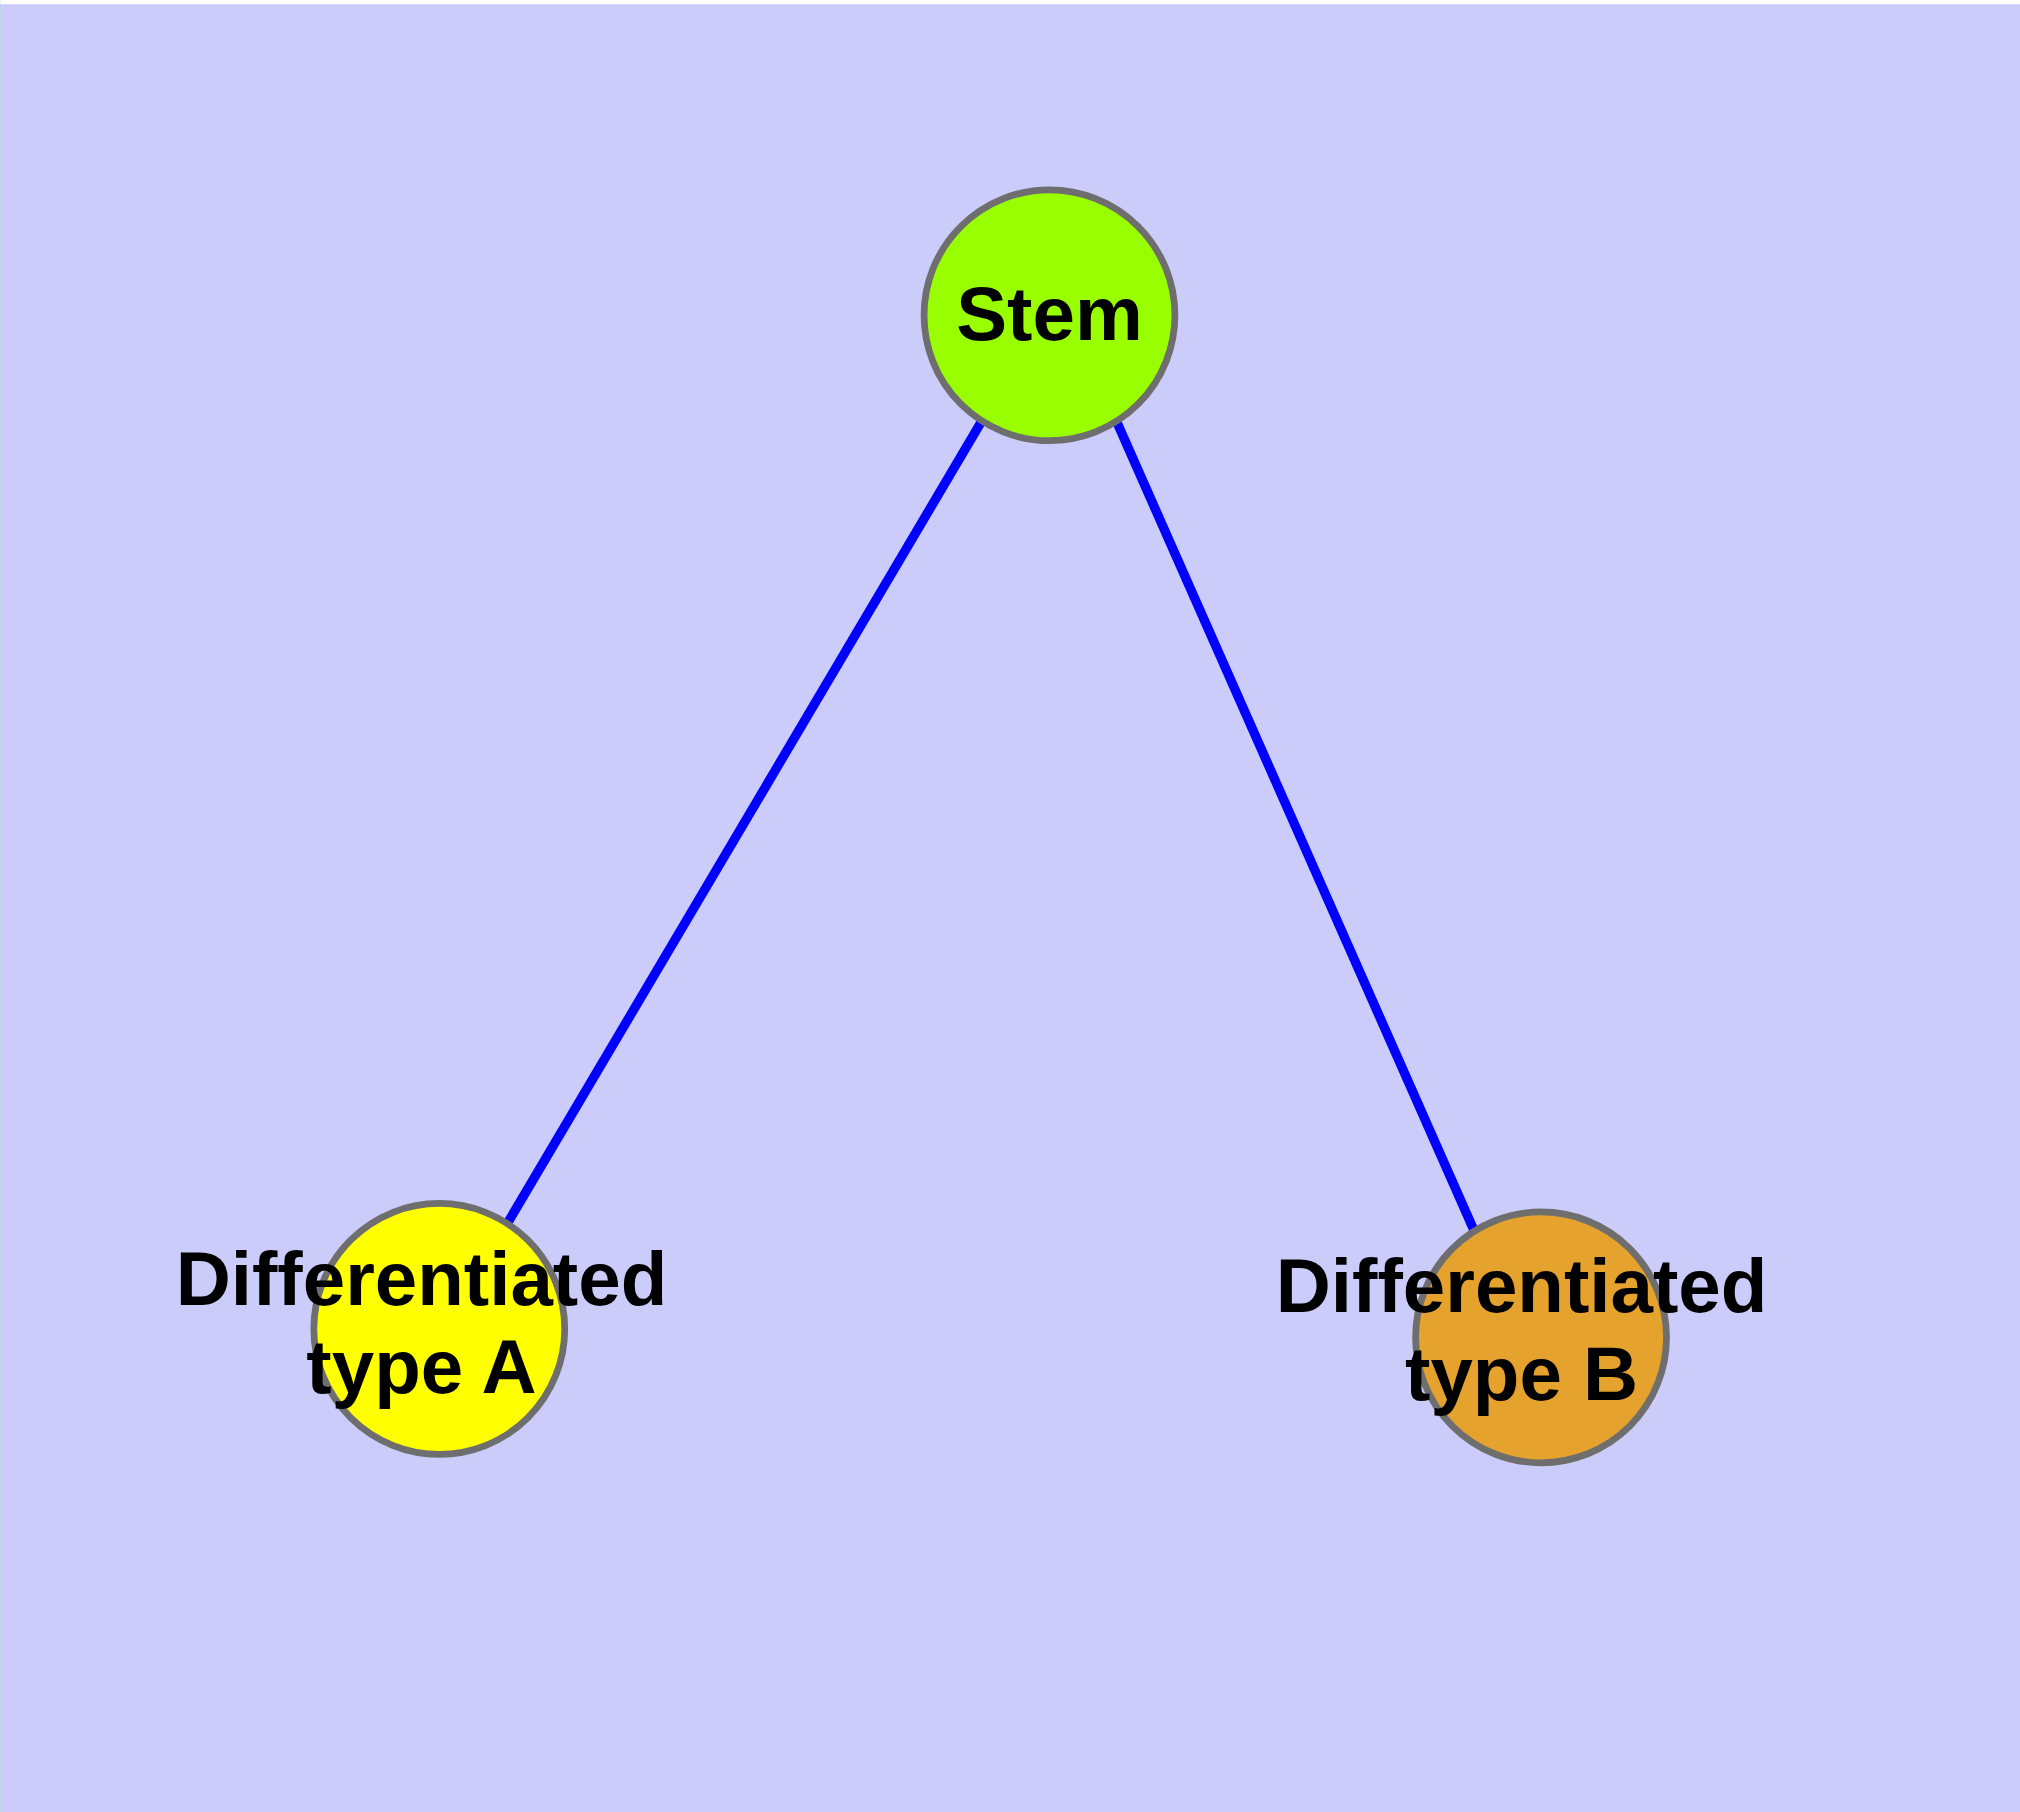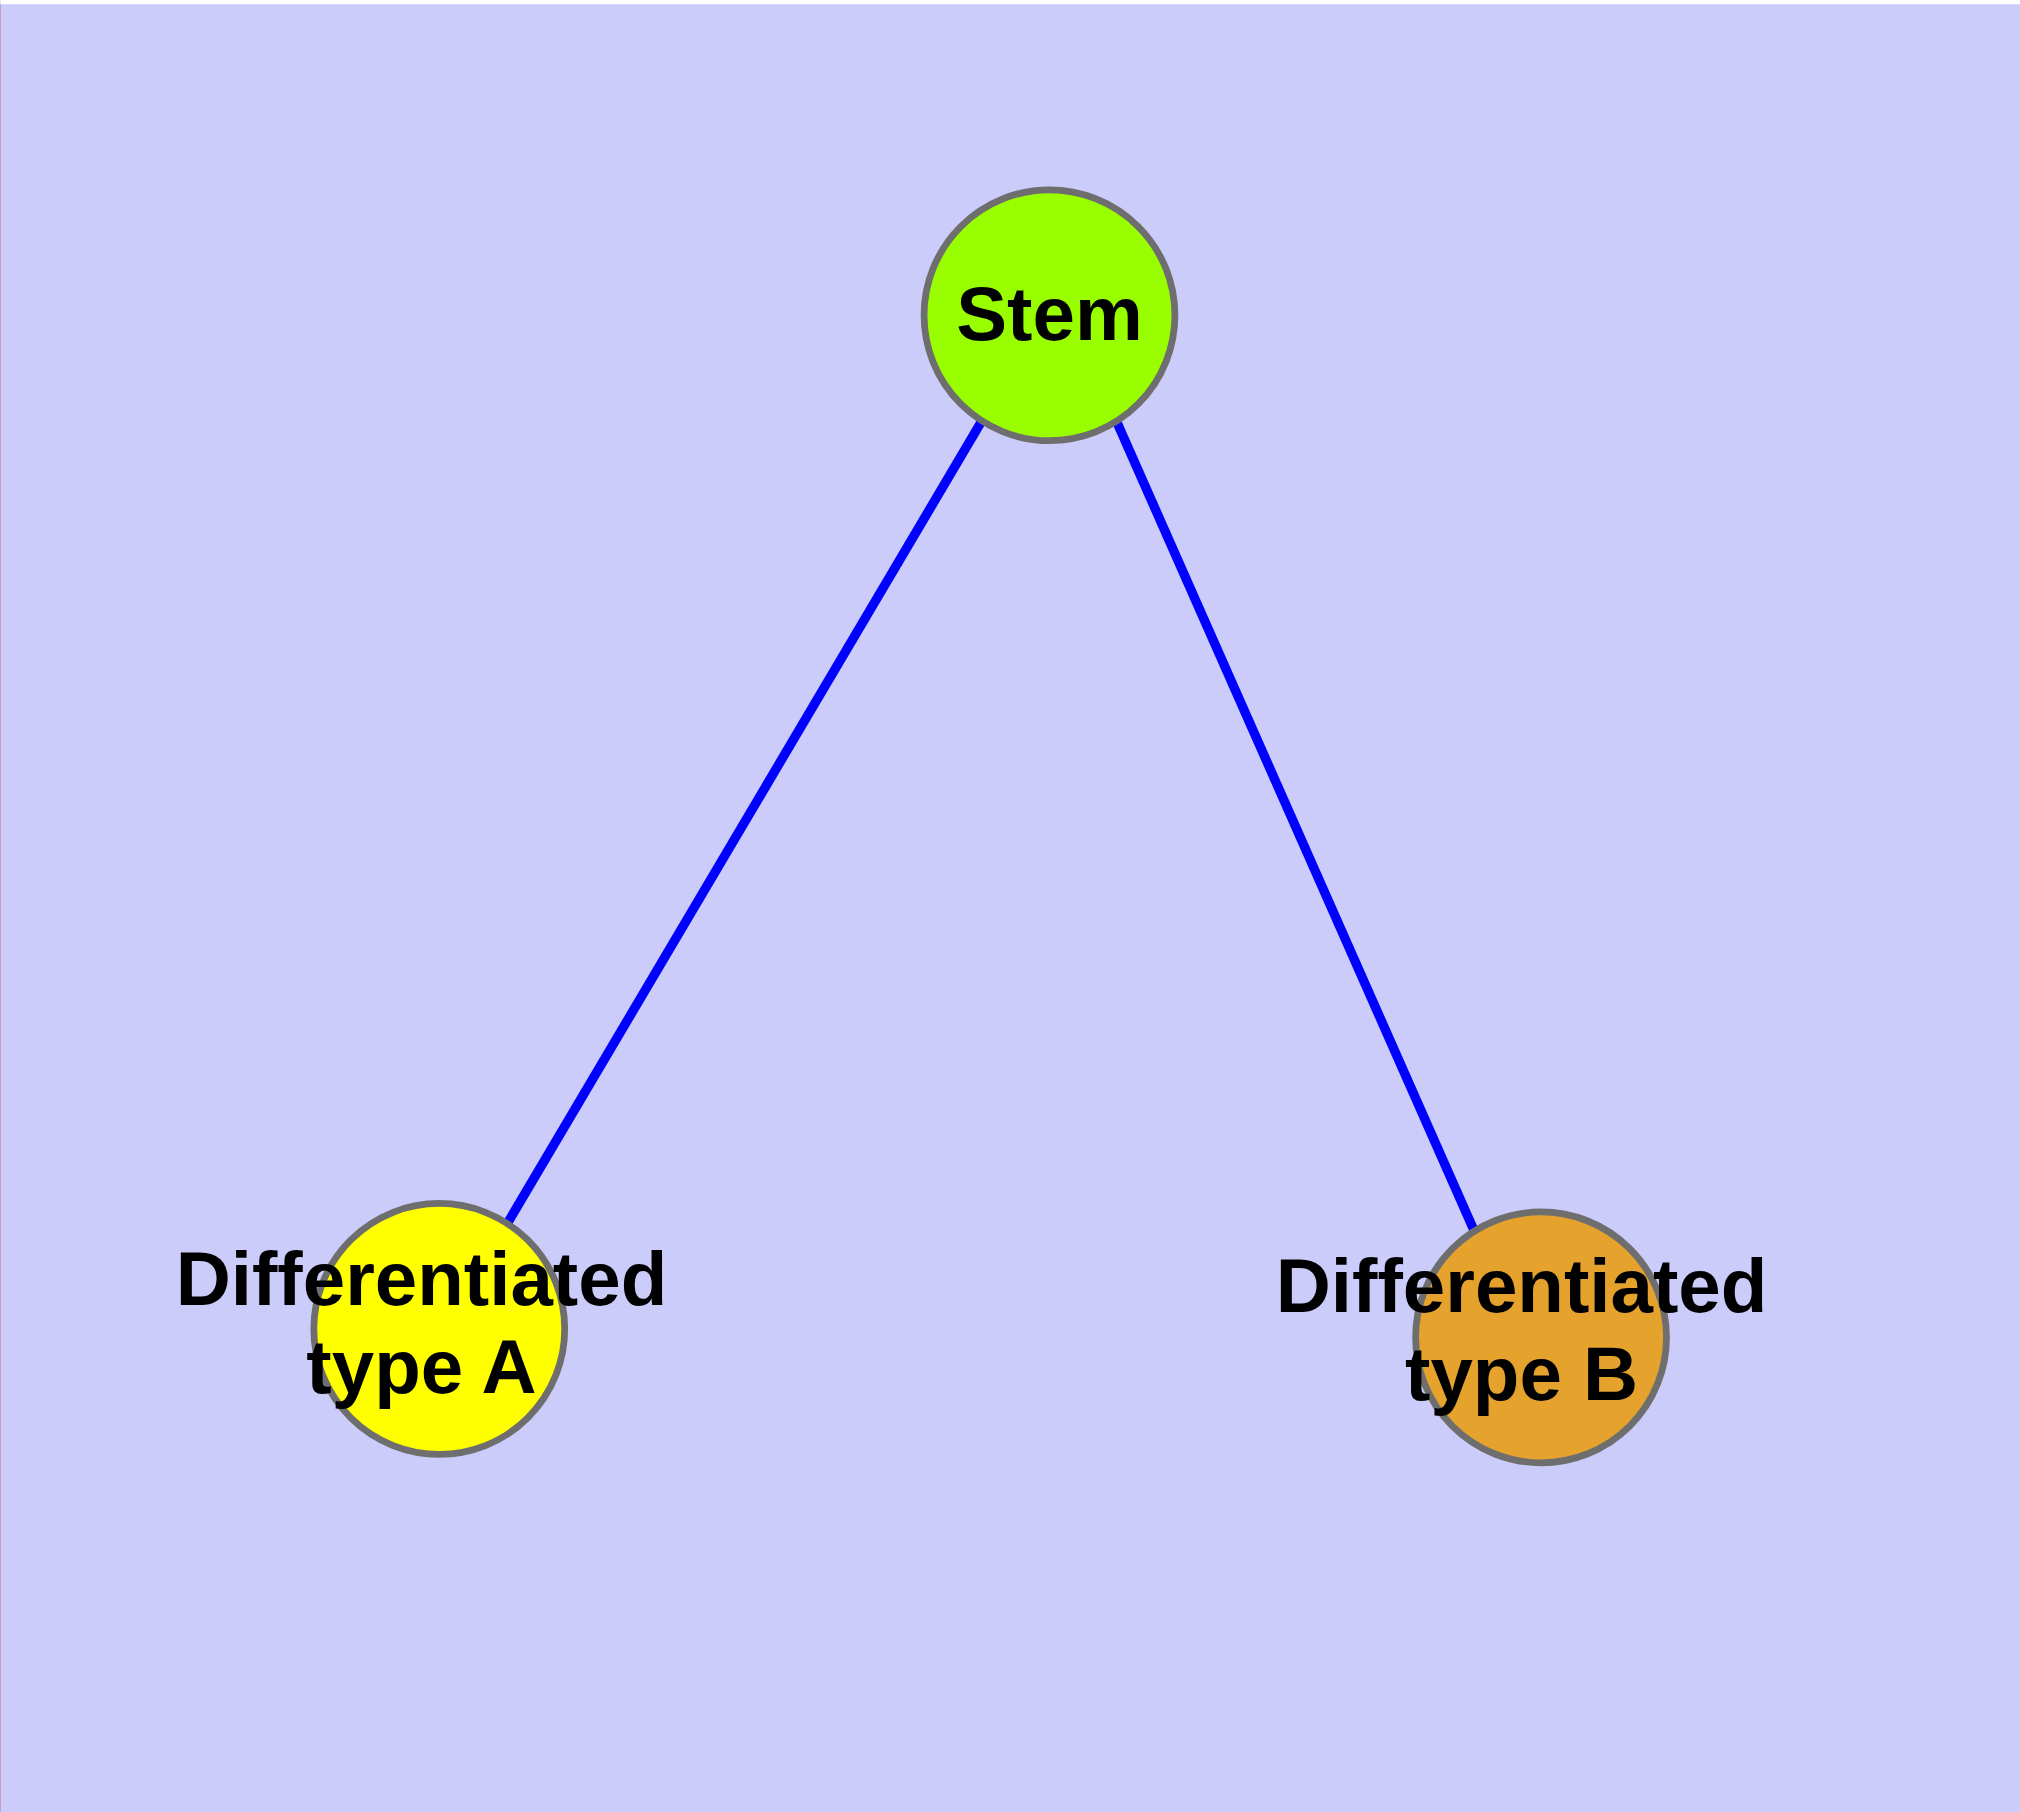--- a/index.html
+++ b/index.html
@@ -9,21 +9,21 @@
     background: #ffffff;
   }
   body {
     font-family: "Liberation Sans", sans-serif;
   }
   #canvas {
     position: relative;
     width: 2021px;
     height: 1812px;
     overflow: hidden;
-    background: #b91c1c;
+    background: #86efac;
   }
   #graph-svg {
     position: absolute;
     top: 0;
     left: 0;
     width: 2021px;
     height: 1812px;
     display: block;
   }
   .node-label {

